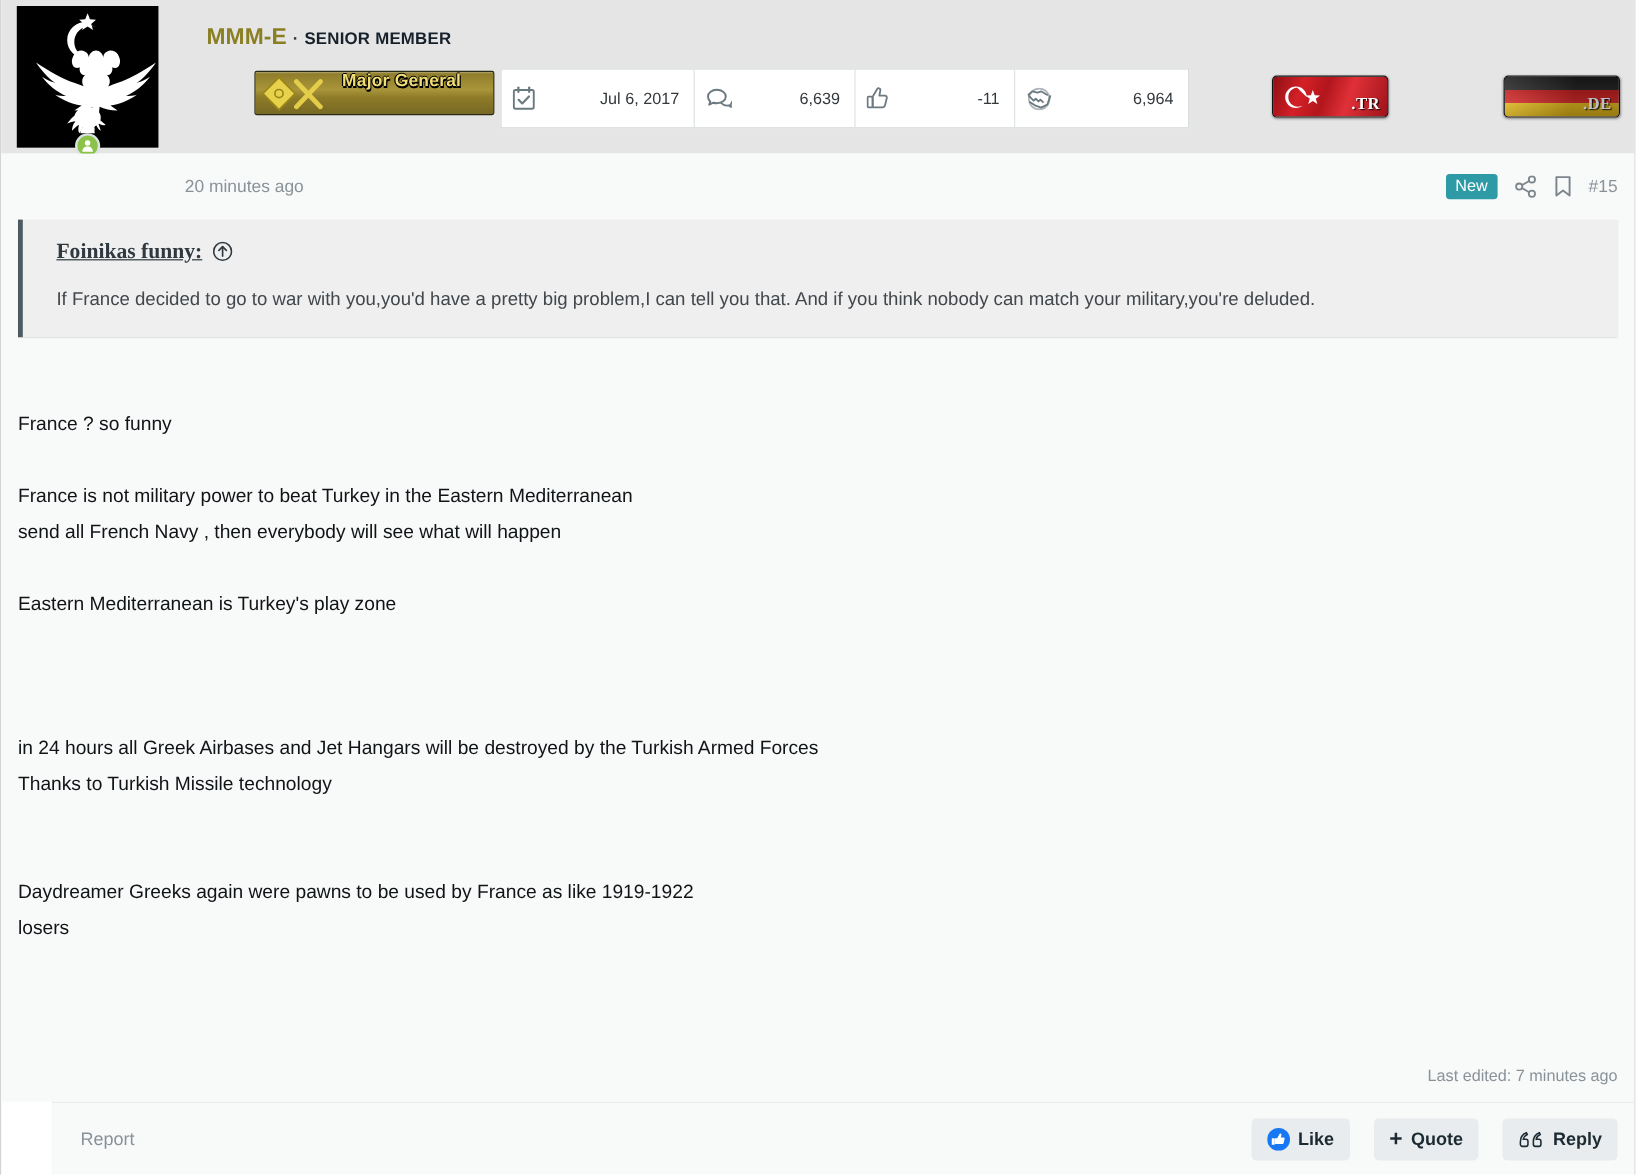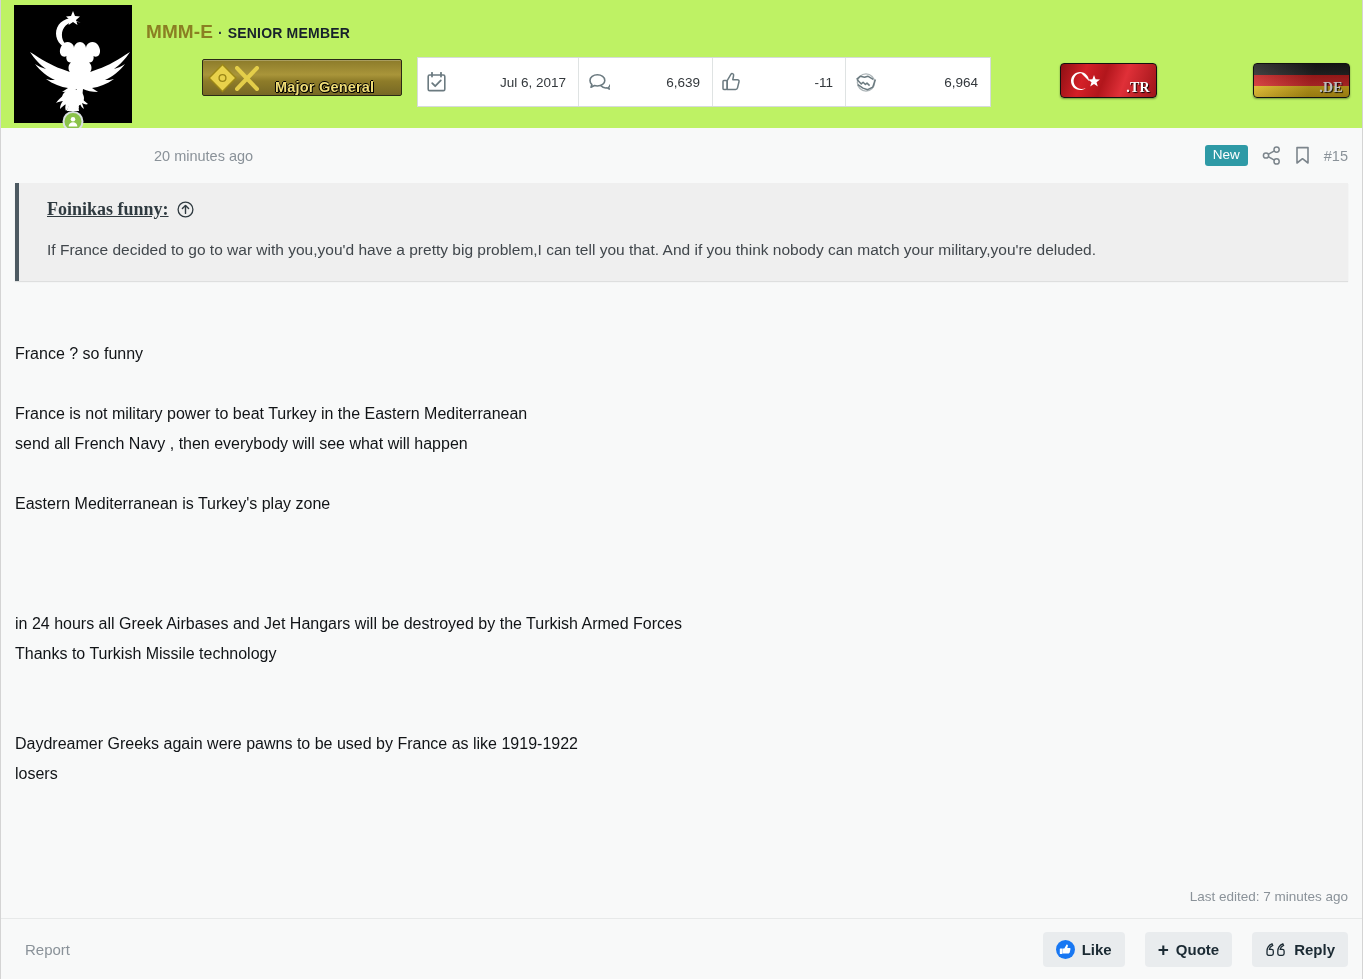--- a/index.html
+++ b/index.html
@@ -15,23 +15,24 @@
     overflow: hidden;
     background: #ffffff;
     border-left: 1px solid #d4d4d4;
     border-right: 1px solid #d4d4d4;
   }
 
   
   .post-header {
     position: relative;
     height: 128px;
-    background: #bef264;
+    background: #e5e5e5;
     display: flex;
     align-items: flex-start;
+    gap: 26px;
   }
   .avatar-wrap {
     position: relative;
     width: 118px; height: 118px;
     margin: 5px 0 0 13px;
     flex: 0 0 auto;
   }
   .avatar {
     width: 118px; height: 118px;
     background: #000000;
@@ -78,25 +79,25 @@
     letter-spacing: 0.2px;
   }
 
   .rank-row {
     margin-top: 15px;
     display: flex;
     align-items: center;
   }
   .rank-badge {
     width: 200px; height: 37px;
-    margin-left: 56px;
+    margin-left: 40px;
     border: 1px solid #2a2a16;
     border-radius: 2px;
     background: linear-gradient(180deg,#8c7b2a 0%, #a9953a 42%, #8e7c29 60%, #776824 100%);
-    display: flex; align-items: flex-end;
+    display: flex; align-items: flex-start;
     position: relative;
     overflow: hidden;
     box-shadow: inset 0 1px 0 rgba(255,255,255,0.25);
   }
   .rank-ins { width: 72px; height: 100%; position: relative; }
   .rank-ins svg { position:absolute; left:0; top:0; }
   .rank-label {
     font-size: 14.5px;
     font-weight: bold;
     color: #f0dd76;
@@ -255,20 +256,21 @@
 
   
   .post-footer {
     height: 61px;
     background: #f8f9f9;
     border-top: 1px solid #e7e9e9;
     display: flex;
     align-items: center;
     justify-content: space-between;
     padding: 0 14px;
+    margin-left: 42px;
   }
   .report-link {
     font-size: 15px;
     color: #8a9299;
     padding-left: 10px;
     cursor: pointer;
   }
   .actions { display:flex; gap: 20px; }
   .act-btn {
     background: #e9ecee;

